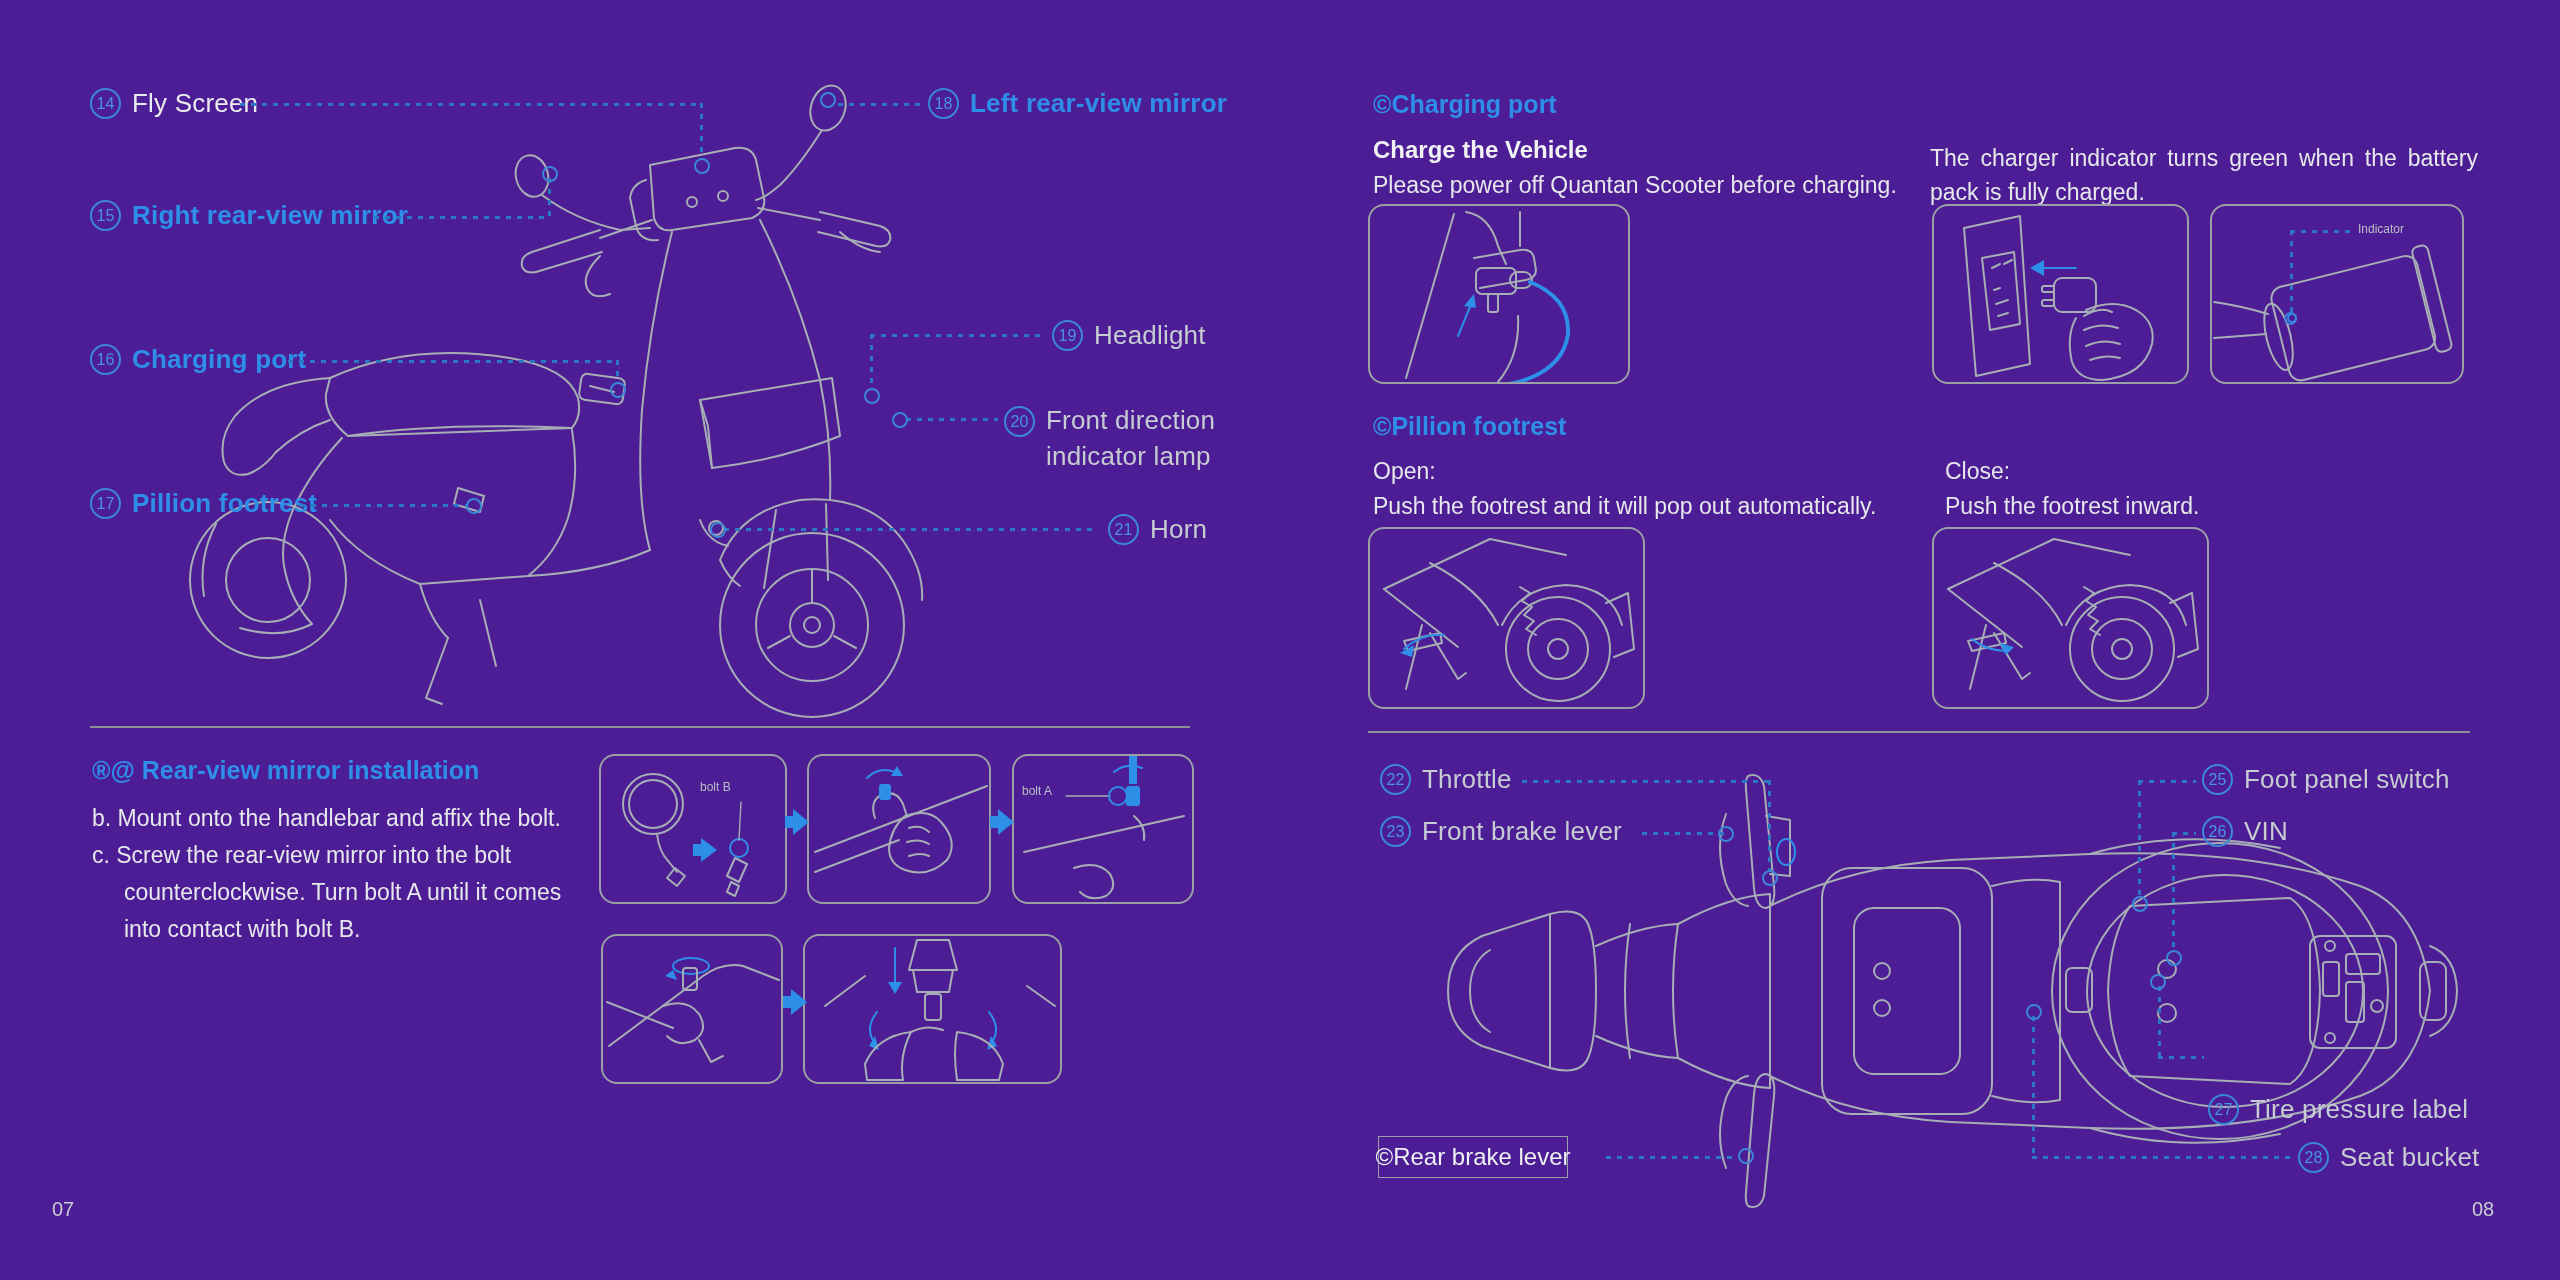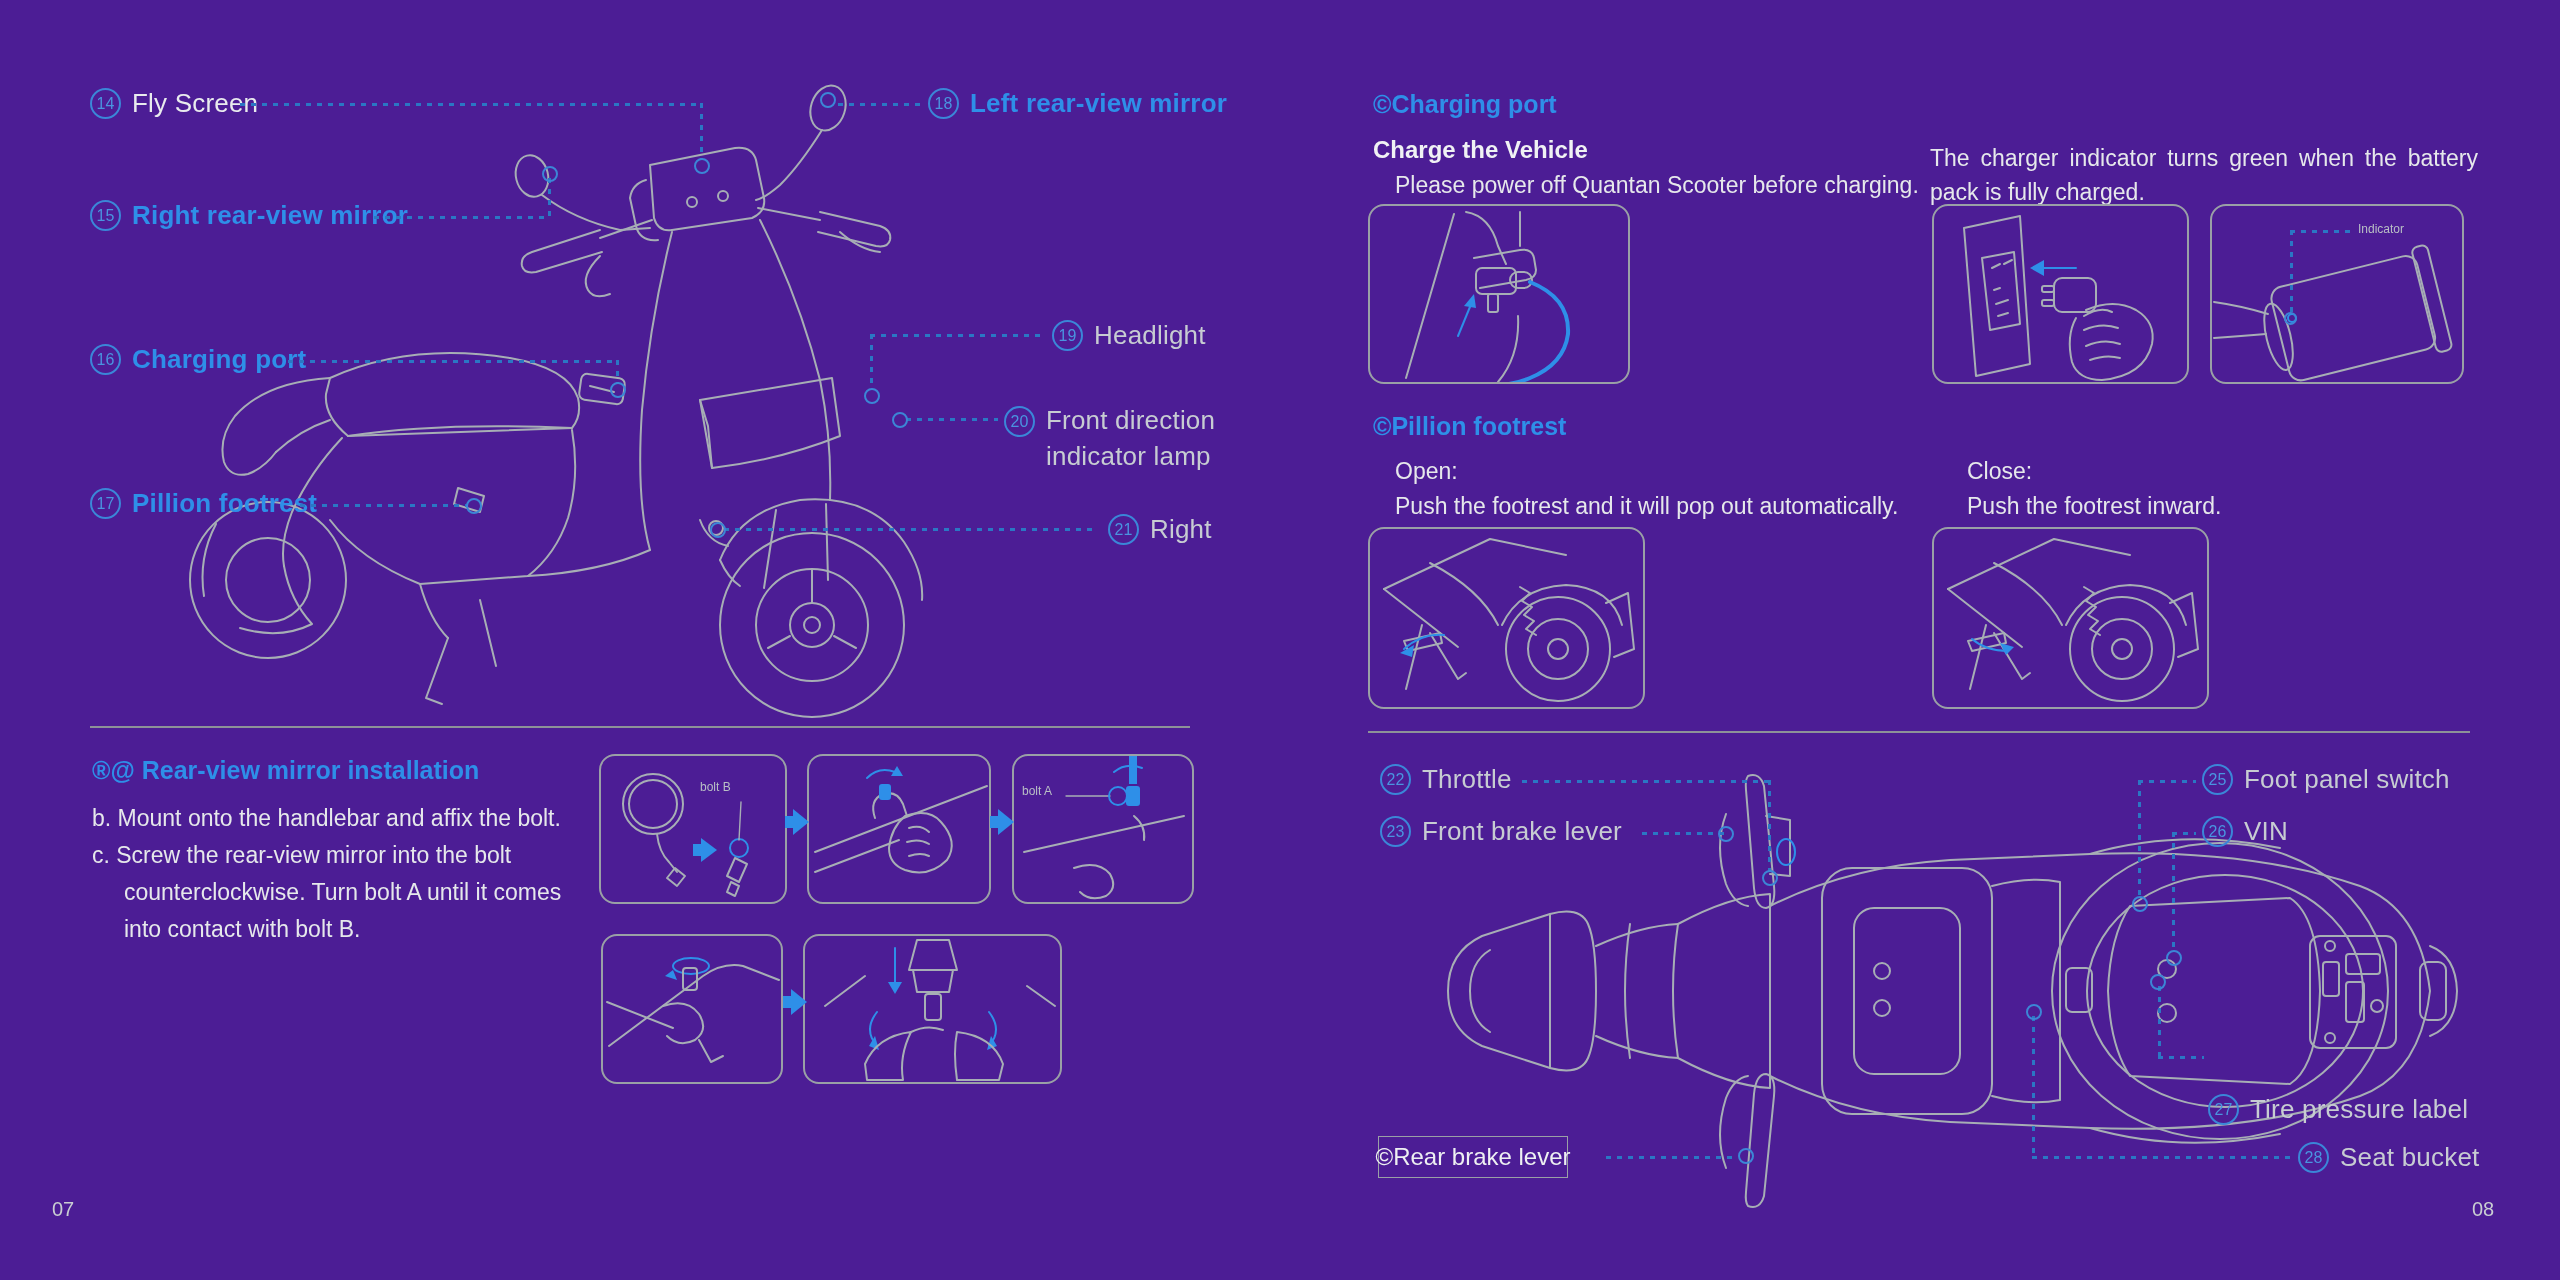--- a/index.html
+++ b/index.html
@@ -17,21 +17,21 @@
   
   .hdash{position:absolute;height:3px;
          background:repeating-linear-gradient(90deg,#2b77c4 0 5px,transparent 5px 11px);}
   .vdash{position:absolute;width:3px;
          background:repeating-linear-gradient(180deg,#2b77c4 0 5px,transparent 5px 11px);}
   .mark{position:absolute;width:12px;height:12px;border:2px solid #3c86d6;border-radius:50%;}
   .ringv{position:absolute;width:16px;height:24px;border:2px solid #2e8fe8;border-radius:50%;}
   
   .h-blue{position:absolute;color:#2e8fe8;font-size:25px;font-weight:700;white-space:nowrap;}
   .h-white{position:absolute;color:#f0f2f4;font-size:24px;font-weight:700;white-space:nowrap;}
-  .body-txt{position:absolute;color:#e6e8eb;font-size:23px;white-space:nowrap;margin-left:22px;}
+  .body-txt{position:absolute;color:#e6e8eb;font-size:23px;white-space:nowrap;}
   .steps{position:absolute;width:505px;color:#e6e8eb;font-size:23px;line-height:37px;}
   .step{padding-left:32px;text-indent:-32px;}
   .note{position:absolute;width:548px;color:#e6e8eb;font-size:23px;line-height:34px;text-align:justify;margin-top:8px;}
   .divider{position:absolute;height:2px;background:#8d9298;}
   .pagenum{position:absolute;color:#c9cdd2;font-size:20px;}
   .small-cap{position:absolute;color:#b9bfc5;font-size:12px;white-space:nowrap;}
   .boxlbl{position:absolute;border:1px solid #9aa0a6;color:#eef0f2;font-size:24px;
           display:flex;align-items:center;justify-content:center;white-space:nowrap;}
   
   .panel{position:absolute;border:2px solid #9aa0a6;border-radius:16px;overflow:hidden;}
@@ -152,21 +152,21 @@
     <span class="twoline">
       <span class="txt gray">Front direction</span>
       <span class="txt gray">indicator lamp</span>
     </span>
   </div>
   <div class="hdash" style="left:906px;top:418px;width:92px"></div>
   <div class="mark" style="left:892px;top:412px"></div>
 
   <div class="lbl" style="left:1108px;top:514px">
     <span class="num">21</span>
-    <span class="txt gray">Right</span>
+    <span class="txt gray">Horn</span>
   </div>
   <div class="hdash" style="left:724px;top:528px;width:374px"></div>
   <div class="mark" style="left:710px;top:522px"></div>
 
   <div class="divider" style="left:90px;top:726px;width:1100px"></div>
 
   <div class="h-blue" style="left:92px;top:756px">®@ Rear-view mirror installation</div>
   <div class="steps" style="left:92px;top:800px">
     <div class="step">b. Mount onto the handlebar and affix the bolt.</div>
     <div class="step">c. Screw the rear-view mirror into the bolt counterclockwise. Turn bolt A until it comes into contact with bolt B.</div>

